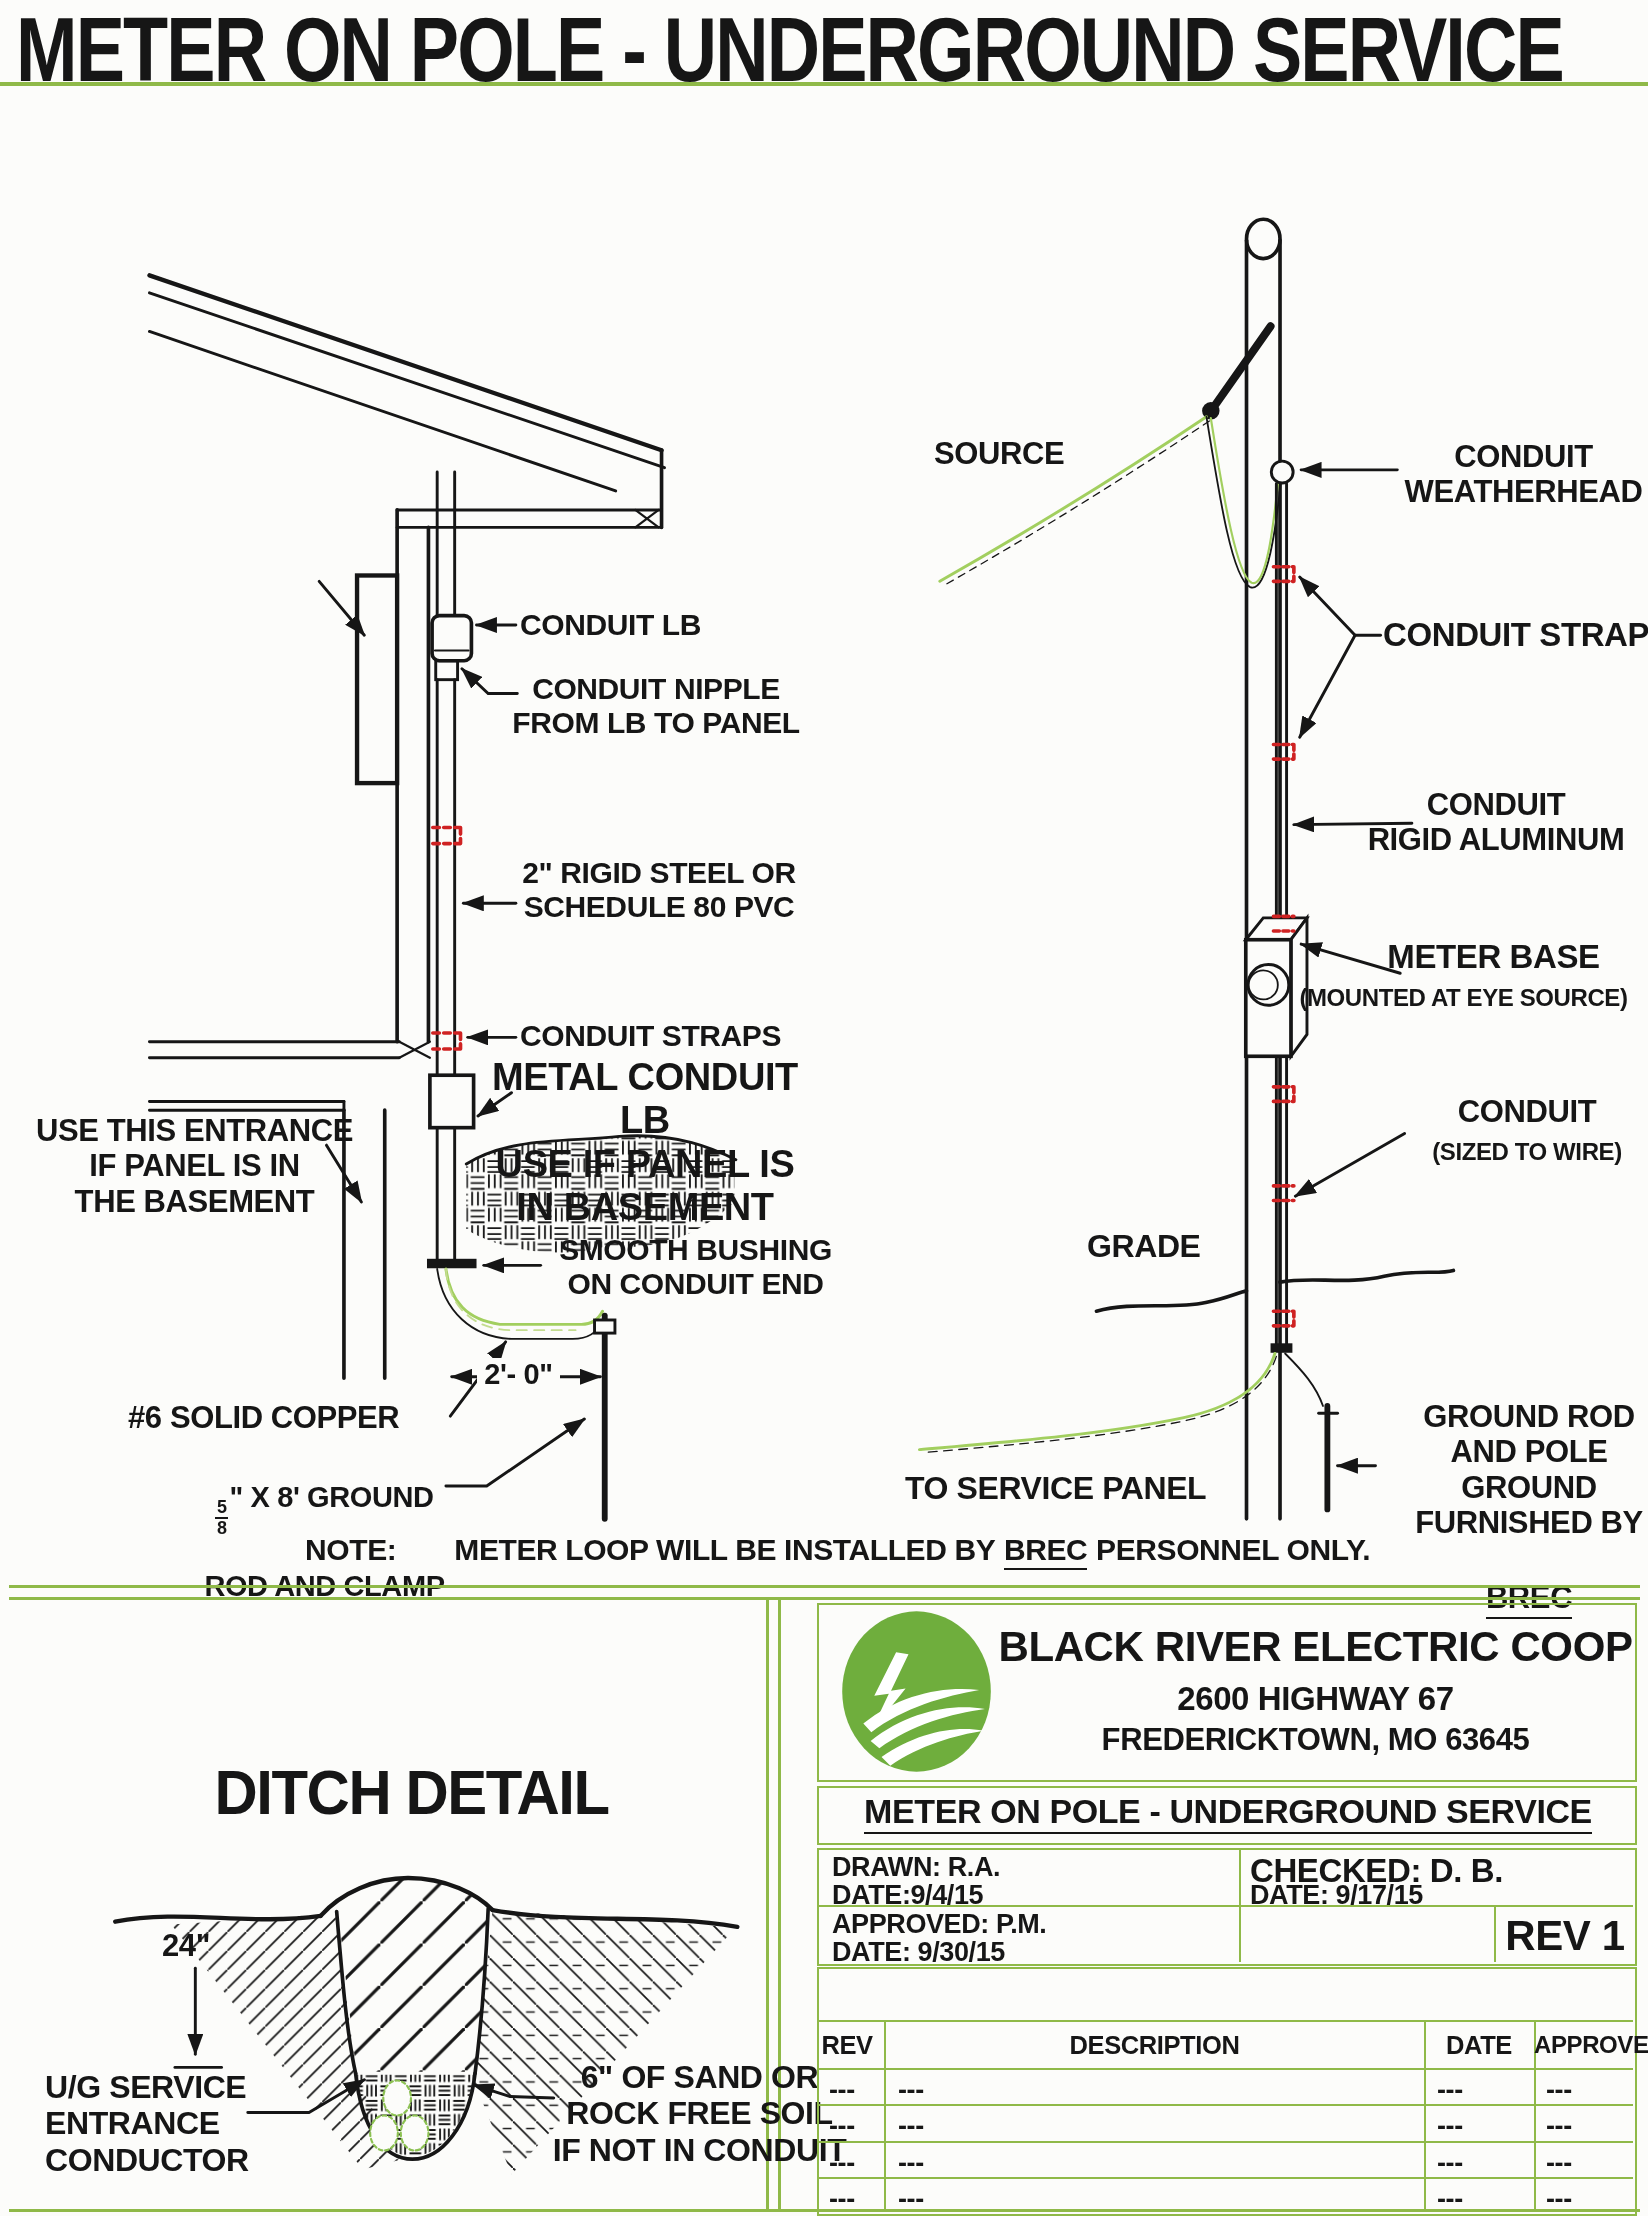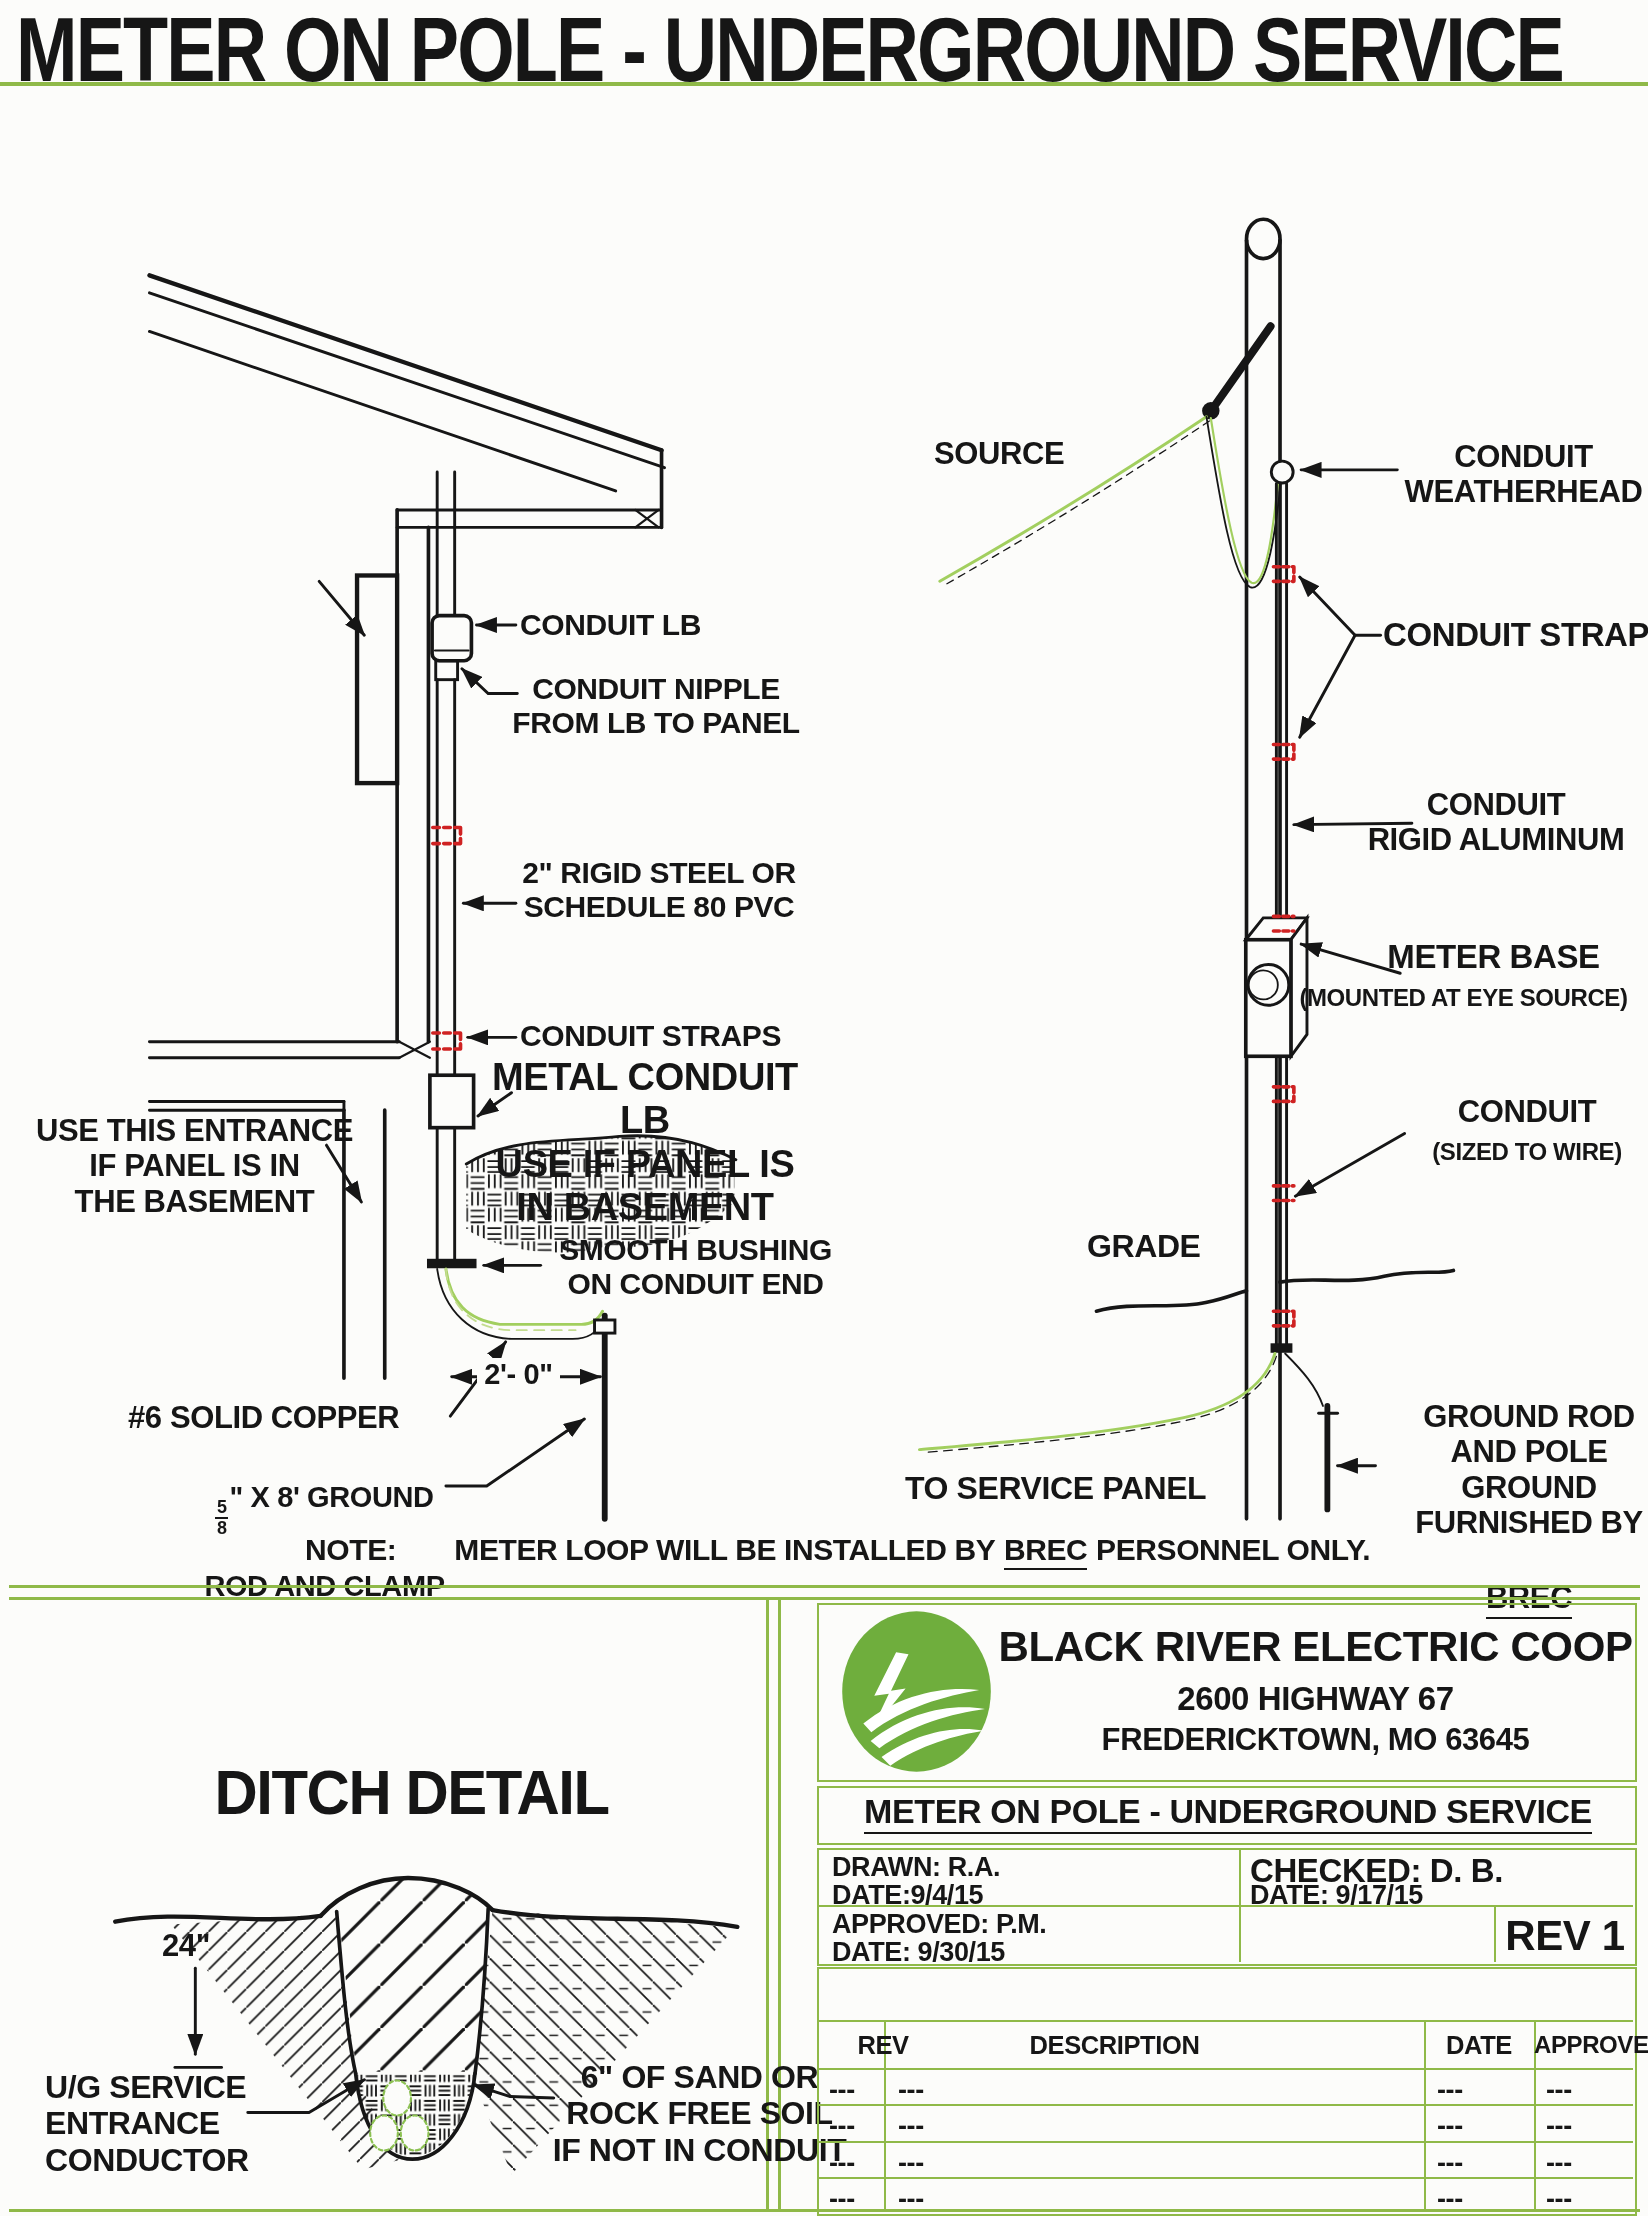--- a/index.html
+++ b/index.html
@@ -317,22 +317,22 @@
   <div class="gbox" style="left:817px;top:1967px;width:816px;height:245px;"></div>
   <div class="gline" style="left:817px;top:2020px;width:816px;height:2.2px;"></div>
   <div class="gline" style="left:817px;top:2068px;width:816px;height:2.2px;"></div>
   <div class="gline" style="left:817px;top:2104px;width:816px;height:2.2px;"></div>
   <div class="gline" style="left:817px;top:2141px;width:816px;height:2.2px;"></div>
   <div class="gline" style="left:817px;top:2177px;width:816px;height:2.2px;"></div>
   <div class="gline" style="left:884px;top:2020px;width:2.2px;height:192px;"></div>
   <div class="gline" style="left:1424px;top:2020px;width:2.2px;height:192px;"></div>
   <div class="gline" style="left:1534px;top:2020px;width:2.2px;height:192px;"></div>
 
-  <div class="lbl c nw" style="left:817px;top:2031px;width:60px;font-size:25.5px;padding-left:36px;">REV</div>
-  <div class="lbl c nw" style="left:840px;top:2031px;width:549px;font-size:25.5px;">DESCRIPTION</div>
+  <div class="lbl c nw" style="left:817px;top:2031px;width:60px;font-size:25.5px;">REV</div>
+  <div class="lbl c nw" style="left:880px;top:2031px;width:549px;font-size:25.5px;">DESCRIPTION</div>
   <div class="lbl c nw" style="left:1424px;top:2031px;width:110px;font-size:25.5px;">DATE</div>
   <div class="lbl c nw" style="left:1534px;top:2031px;width:99px;font-size:24px;">APPROVED</div>
 
   <div class="lbl nw" style="left:829px;top:2075px;font-size:27px;">---</div>
   <div class="lbl nw" style="left:898px;top:2075px;font-size:27px;">---</div>
   <div class="lbl nw" style="left:1437px;top:2075px;font-size:27px;">---</div>
   <div class="lbl nw" style="left:1546px;top:2075px;font-size:27px;">---</div>
 
   <div class="lbl nw" style="left:829px;top:2111px;font-size:27px;">---</div>
   <div class="lbl nw" style="left:898px;top:2111px;font-size:27px;">---</div>

